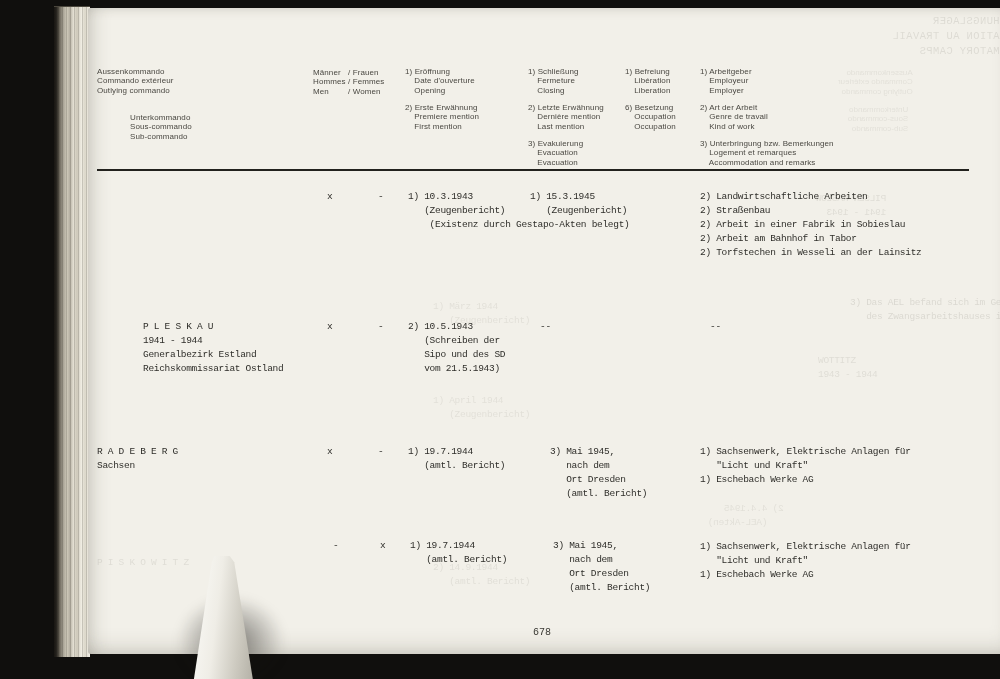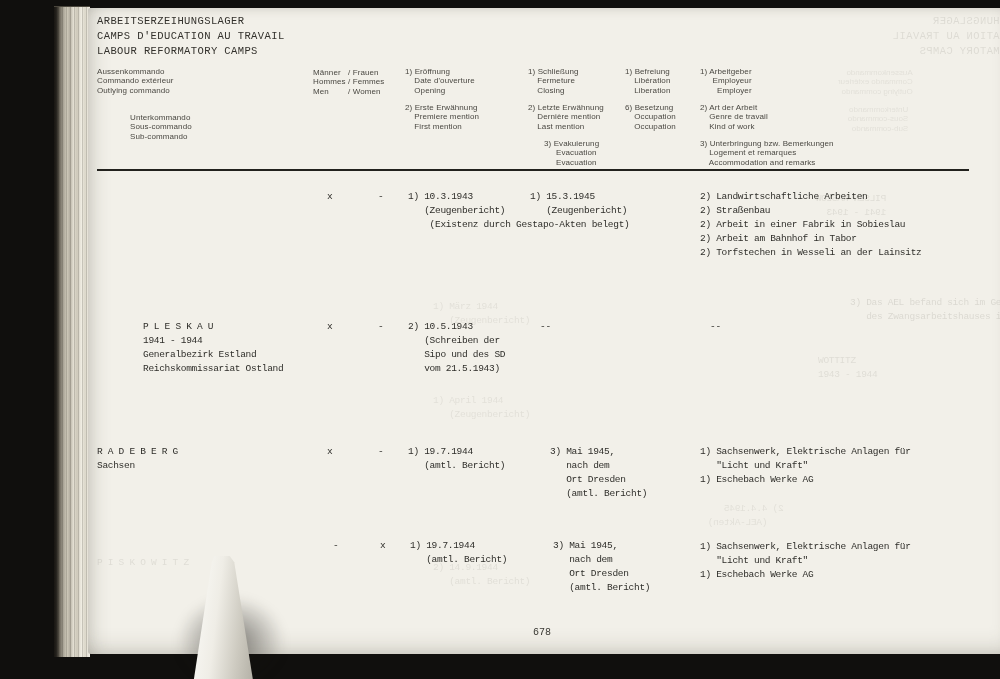--- a/index.html
+++ b/index.html
@@ -104,23 +104,20 @@
     <div class="ghost g-mono" style="left:345px; top:292px; opacity:.10;">1) März 1944
    (Zeugenbericht)</div>
     <div class="ghost g-mono" style="left:345px; top:386px; opacity:.10;">1) April 1944
    (Zeugenbericht)</div>
     <div class="ghost g-mono mirror" style="left:620px; top:494px; opacity:.10;">2) 4.4.1945
    (AEL-Akten)</div>
     <div class="ghost g-mono" style="left:9px; top:548px;">P I S K O W I T Z</div>
     <div class="ghost g-mono" style="left:345px; top:553px; opacity:.11;">2) 14.9.1944
    (amtl. Bericht)</div>
 
-    <div class="title" style="left:9px; top:6px;">ARBEITSERZEIHUNGSLAGER
-CAMPS D'EDUCATION AU TRAVAIL
-LABOUR REFORMATORY CAMPS</div>
 
     <div class="hcell" style="left:9px;  top:59px;">Aussenkommando
 Commando extérieur
 Outlying commando</div>
     <div class="hcell" style="left:42px; top:105px;">Unterkommando
 Sous-commando
 Sub-commando</div>
     <div class="hcell" style="left:225px; top:60px;">Männer
 Hommes
 Men</div>
@@ -132,30 +129,30 @@
     Opening</div>
     <div class="hcell" style="left:317px; top:95px;">2) Erste Erwähnung
     Premiere mention
     First mention</div>
     <div class="hcell" style="left:440px; top:59px;">1) Schließung
     Fermeture
     Closing</div>
     <div class="hcell" style="left:440px; top:95px;">2) Letzte Erwähnung
     Dernière mention
     Last mention</div>
-    <div class="hcell" style="left:456px; top:131px;text-align:center;">3) Evakuierung
+    <div class="hcell" style="left:440px; top:131px;">3) Evakuierung
     Evacuation
     Evacuation</div>
     <div class="hcell" style="left:537px; top:59px;">1) Befreiung
     Libération
     Liberation</div>
     <div class="hcell" style="left:537px; top:95px;">6) Besetzung
     Occupation
     Occupation</div>
-    <div class="hcell" style="left:612px; top:59px;text-align:right;">1) Arbeitgeber
+    <div class="hcell" style="left:612px; top:59px;">1) Arbeitgeber
     Employeur
     Employer</div>
     <div class="hcell" style="left:612px; top:95px;">2) Art der Arbeit
     Genre de travail
     Kind of work</div>
     <div class="hcell" style="left:612px; top:131px;">3) Unterbringung bzw. Bemerkungen
     Logement et remarques
     Accommodation and remarks</div>
 
     <div class="rule"></div>

